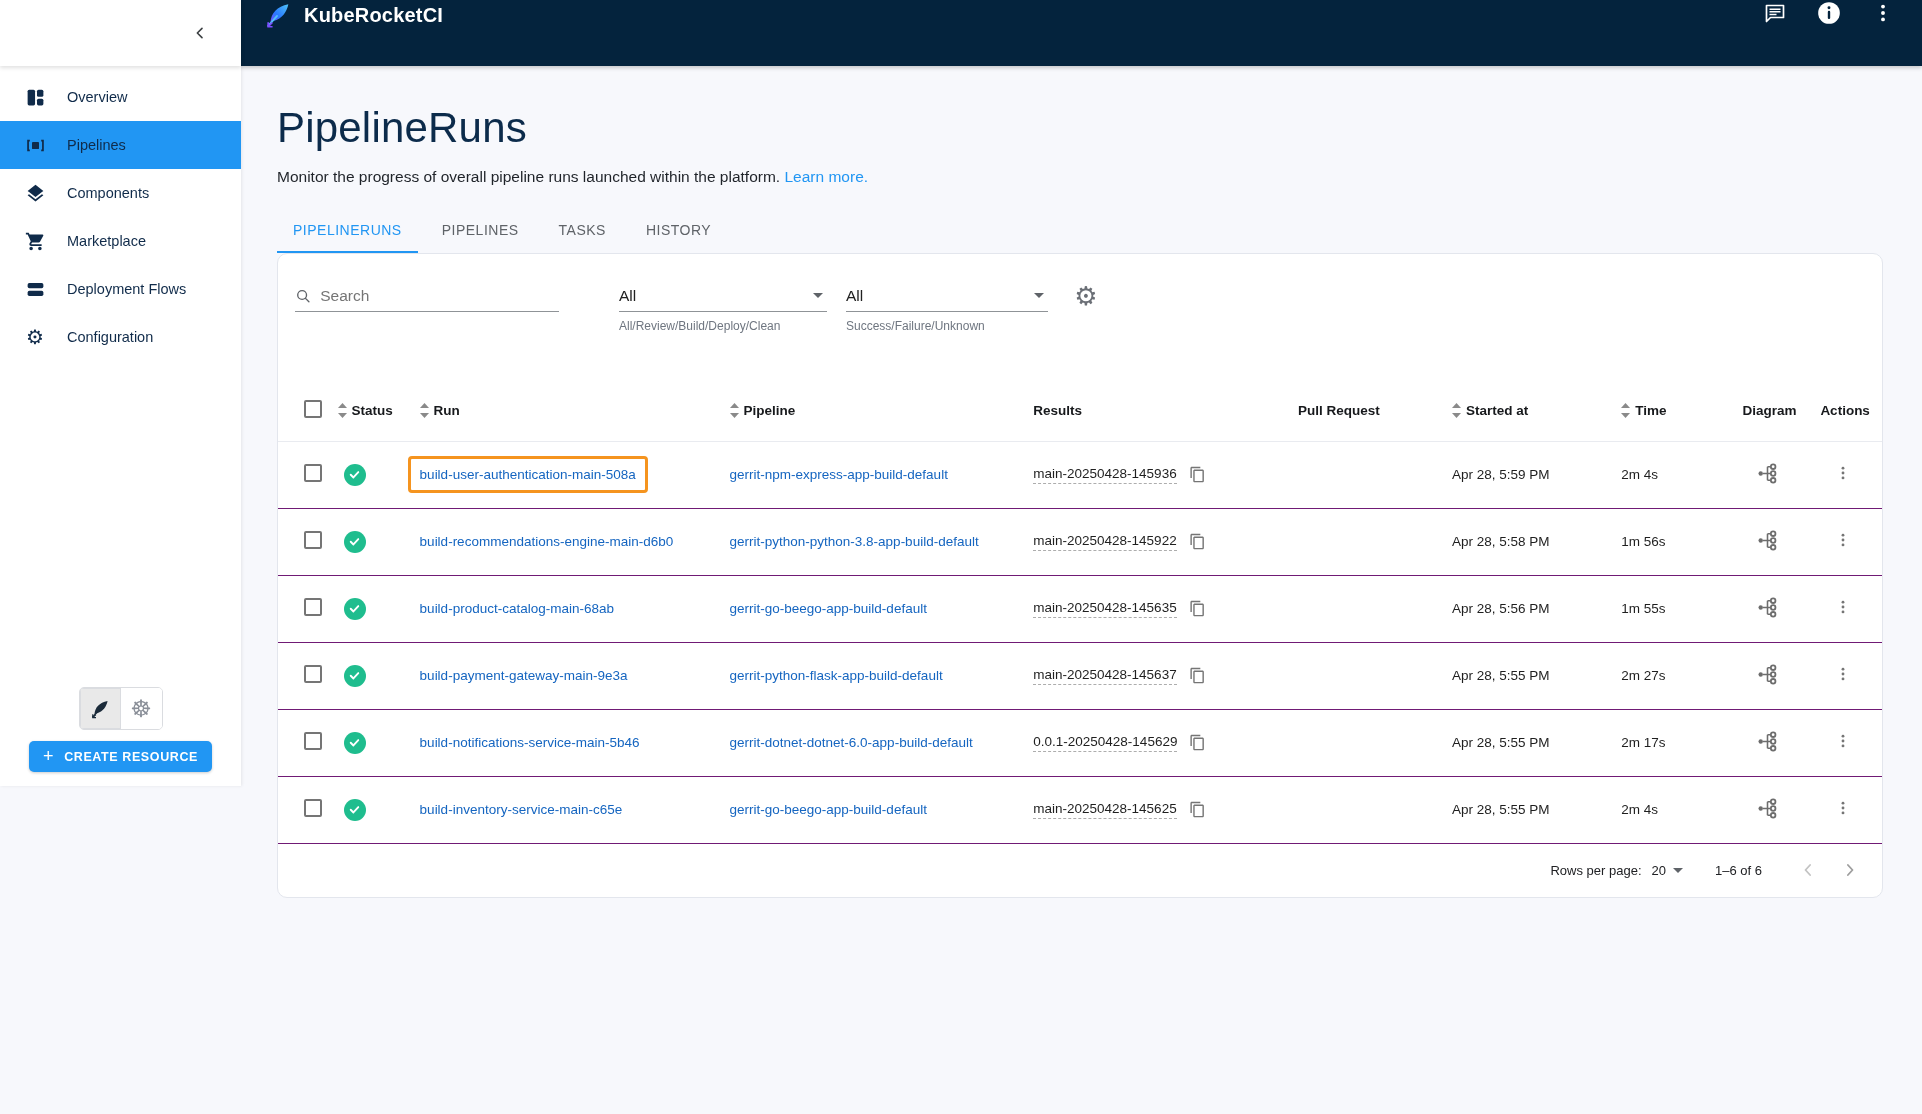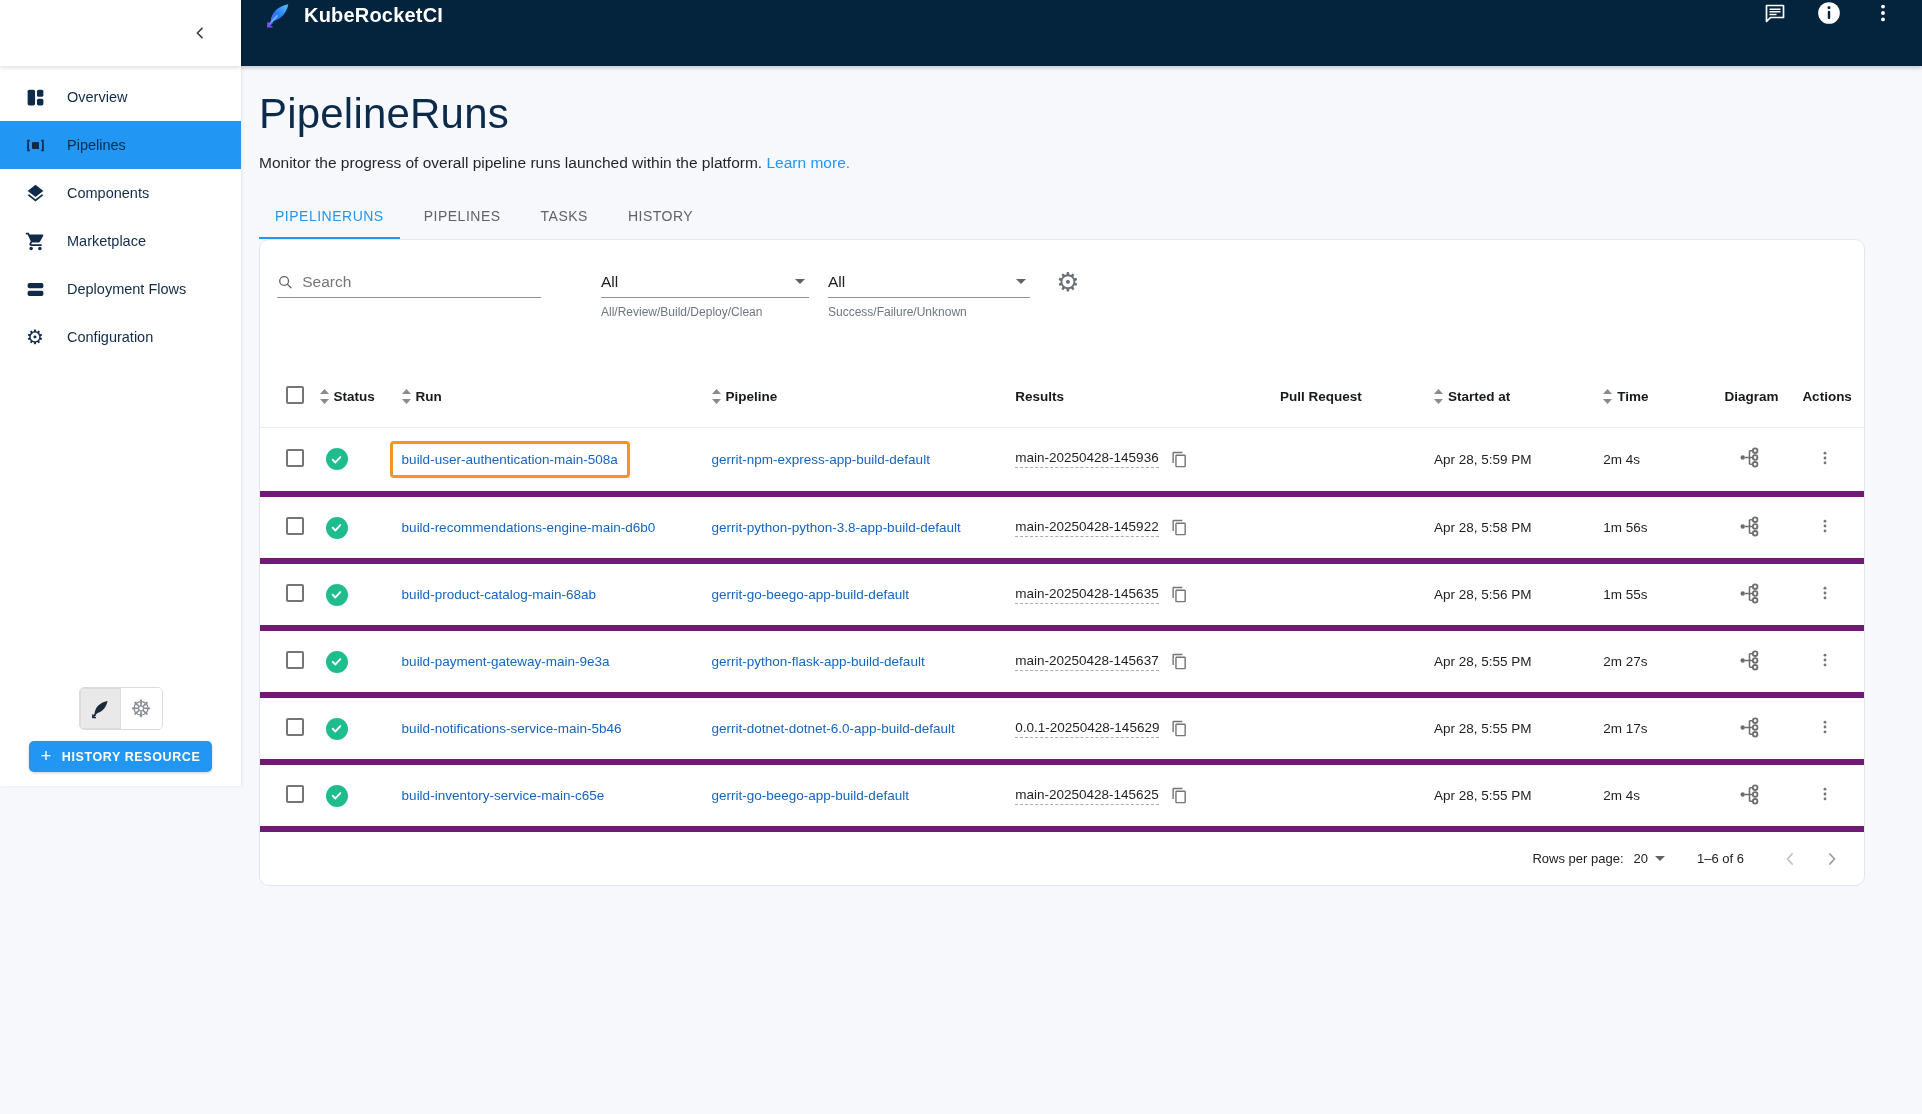--- a/index.html
+++ b/index.html
@@ -34,21 +34,21 @@
   .toggle-btn { width:41px; height:41px; display:flex; align-items:center; justify-content:center; cursor:pointer; background:#fff; }
   .toggle-btn.selected { background:#E9E9E9; box-shadow:inset 0 0 0 1px #DADCE0; }
   .k8s-glyph { font-size:24px; color:#8A8F98; line-height:1; }
   .create-btn { width:183px; height:31px; background:#2196F3; border:none; border-radius:5px;
     color:#fff; font-size:12.5px; font-weight:700; letter-spacing:.6px; display:flex;
     align-items:center; justify-content:center; gap:10px; cursor:pointer;
     box-shadow:0 1px 3px rgba(0,0,0,.2); font-family:"Liberation Sans", sans-serif;}
   .plus { font-size:18px; font-weight:400; line-height:1; margin-top:-2px;}
 
   
-  .main { position:absolute; left:223px; top:66px; width:1681px; height:1048px; padding:24px 39px 0 36px; }
+  .main { position:absolute; left:241px; top:66px; width:1681px; height:1048px; padding:38px 39px 0 36px; }
   .page-title { font-size:42px; font-weight:400; color:#0C2B4B; letter-spacing:.2px; }
   .page-desc { margin-top:16px; font-size:15.5px; color:#1F2329; }
   .learn-more { color:#2196F3; cursor:pointer; text-decoration:none; }
 
   .tabs { display:flex; margin-top:30px; }
   .tab { font-size:14px; font-weight:500; letter-spacing:.5px; color:#5F6368; padding:6px 16px 13px;
     margin-right:8px; cursor:pointer; border-bottom:2px solid transparent; text-transform:uppercase; }
   .tab.active { color:#2196F3; border-bottom-color:#2196F3; }
 
   
@@ -72,21 +72,21 @@
   .caret-down { width:0; height:0; border-left:5px solid transparent; border-right:5px solid transparent;
     border-top:5px solid #5F6368; margin-right:4px; }
   .settings-btn { width:40px; height:40px; display:flex; align-items:center; justify-content:center;
     cursor:pointer; margin-top:-4px; }
   .gear-outline { font-size:26px; color:#6B6F76; line-height:1; }
 
   
   table { width:100%; border-collapse:collapse; margin-top:48px; }
   th { font-size:13.5px; font-weight:700; color:#17191C; text-align:left; height:60px;
     border-bottom:1px solid #E9EBF0; white-space:nowrap; }
-  td { font-size:13.5px; color:#1F1F1F; height:67px; border-bottom:6px solid #701a75; white-space:nowrap; }
+  td { font-size:13.5px; color:#1F1F1F; height:67px; border-bottom:1px solid #701a75; white-space:nowrap; }
   .th-inner { display:flex; align-items:center; gap:5px; }
   .sort-icon { flex:0 0 auto; display:inline-flex; }
   .col-check { width:58px; padding-left:26px; }
   .col-status{ width:80px; } .col-run{ width:302px; } .col-pipeline{ width:296px; }
   .col-results{ width:258px; } .col-pr{ width:150px; } .col-started{ width:165px; }
   .col-time{ width:118px; } .col-diagram{ width:76px; } .col-actions{ width:60px; }
 
   .checkbox { width:18px; height:18px; border:2px solid #757575; border-radius:2px; display:inline-block; cursor:pointer; background:#fff; }
   .status-ok { width:22px; height:22px; border-radius:50%; background:#1FBD8E; display:inline-flex;
     align-items:center; justify-content:center; margin-left:6px;}
@@ -178,21 +178,21 @@
           <path d="M5.5 27.5 L15 17" stroke="#1B2B3A" stroke-width="2" stroke-linecap="round"></path>
           <path d="M10 24 L5.5 28.5 M5.5 23.8 V28.5 H10.2" stroke="#1B2B3A" stroke-width="1.8" fill="none"></path>
         </svg>
       </div>
       <div class="toggle-btn">
         <span class="k8s-glyph">☸</span>
       </div>
     </div>
     <button class="create-btn">
       <span class="plus">+</span>
-      <span>HISTORY RESOURCE</span>
+      <span>CREATE RESOURCE</span>
     </button>
   </div>
 </nav>
 
 <header class="header">
   <div class="brand">
     <svg width="30" height="30" viewBox="0 0 32 32">
       <defs>
         <linearGradient id="lg1" x1="0" y1="1" x2="1" y2="0">
           <stop offset="0" stop-color="#7C4DFF"></stop>

